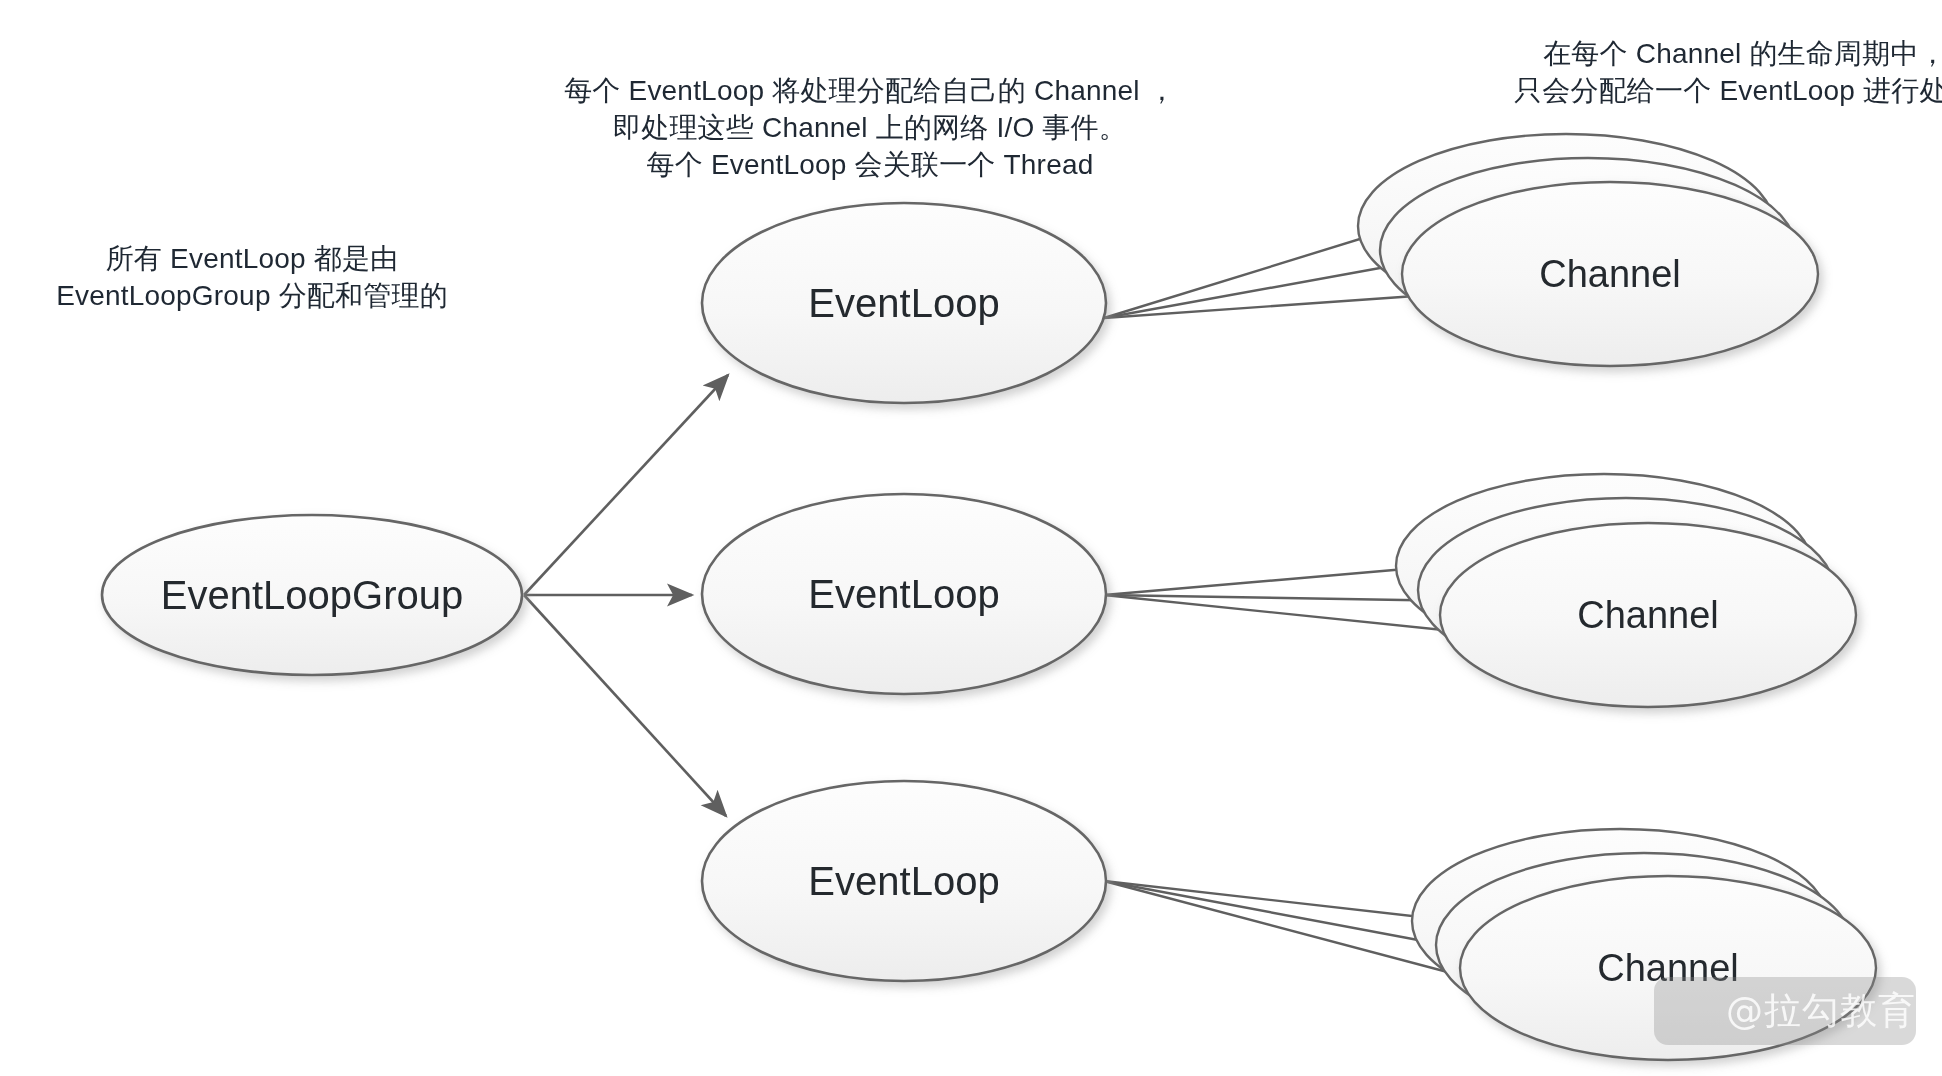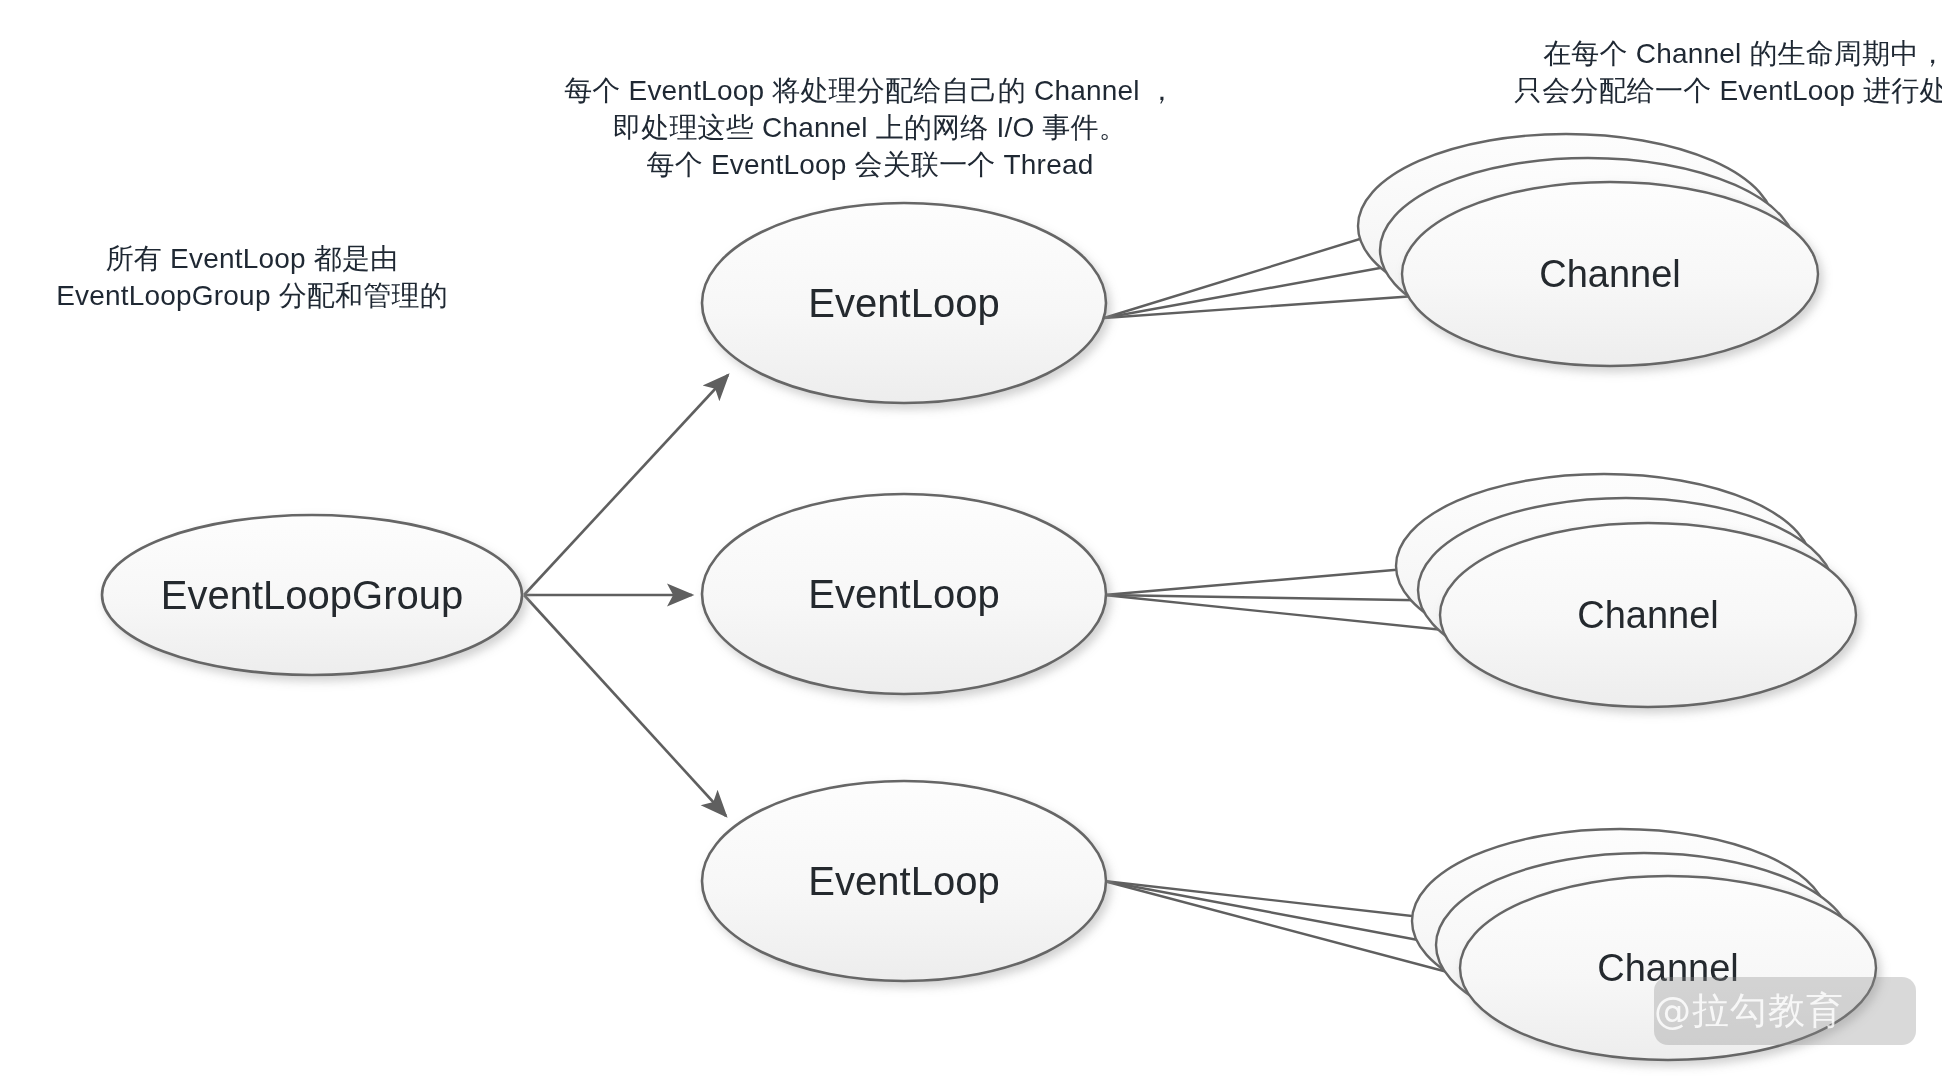--- a/index.html
+++ b/index.html
@@ -52,21 +52,21 @@
   #watermark {
     position: absolute;
     left: 1654px;
     top: 977px;
     width: 262px;
     height: 68px;
     border-radius: 14px;
     background: rgba(140,140,140,0.33);
     display: flex;
     align-items: center;
-    justify-content: flex-start;
+    justify-content: flex-end;
     pointer-events: none;
   }
   #watermark span {
     font-family: "DejaVu Sans", sans-serif;
     font-size: 37px;
     color: rgba(255,255,255,0.82);
     letter-spacing: 1px;
   }
 </style>
 </head>

